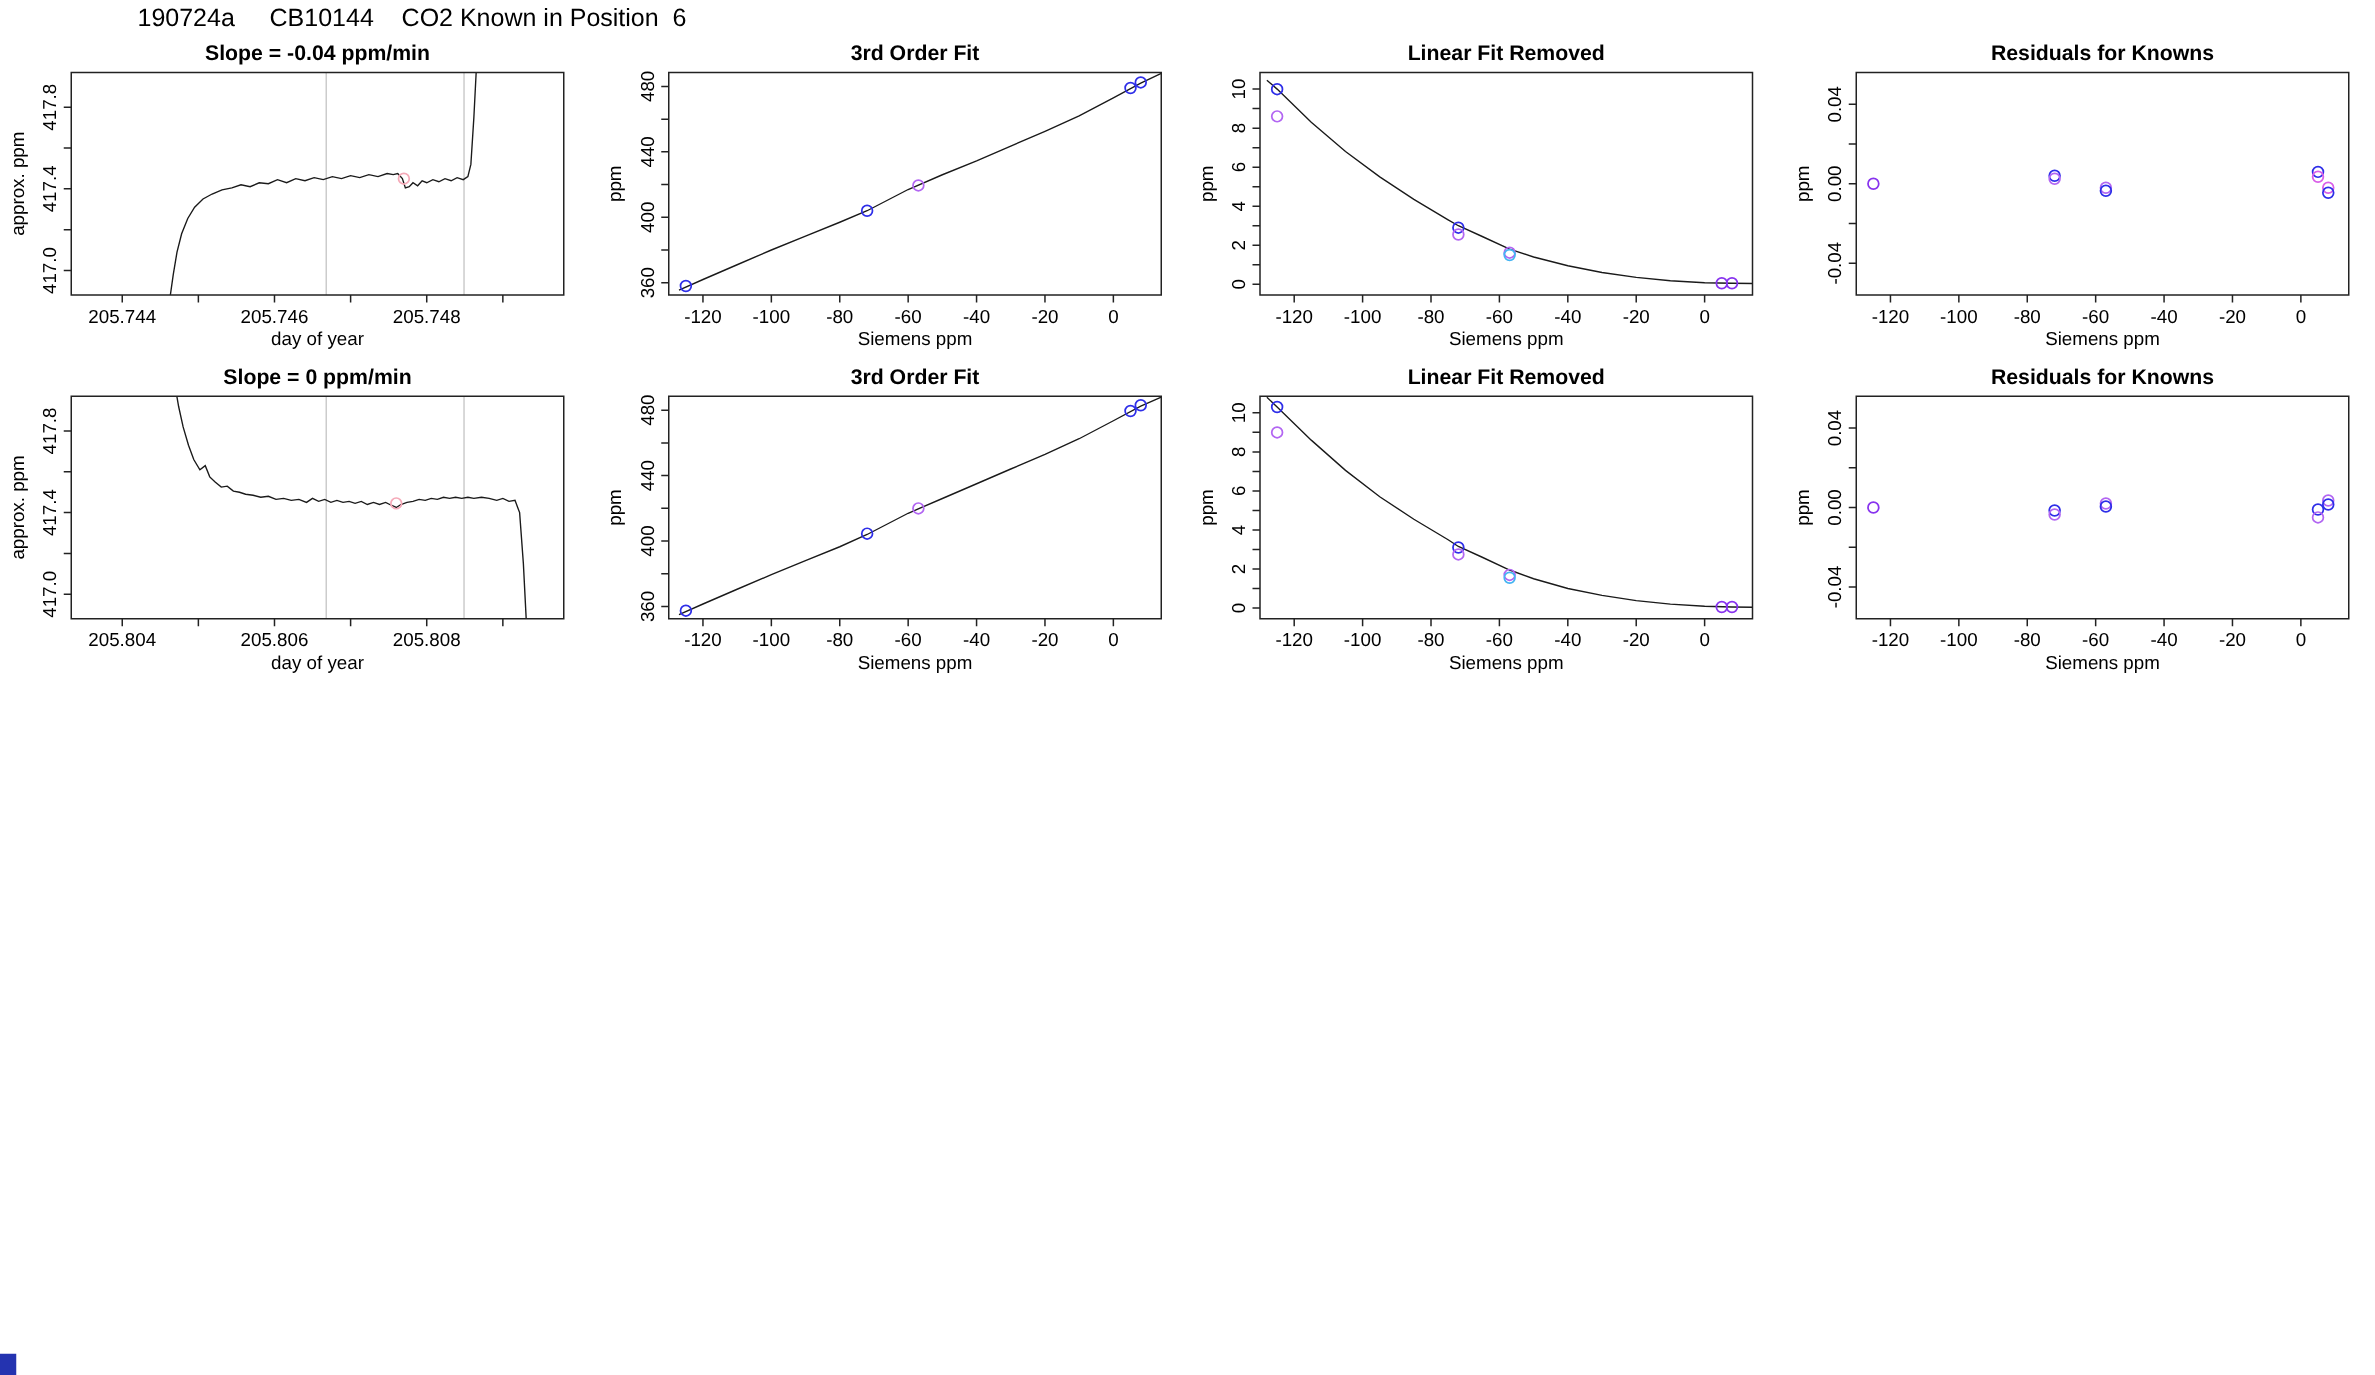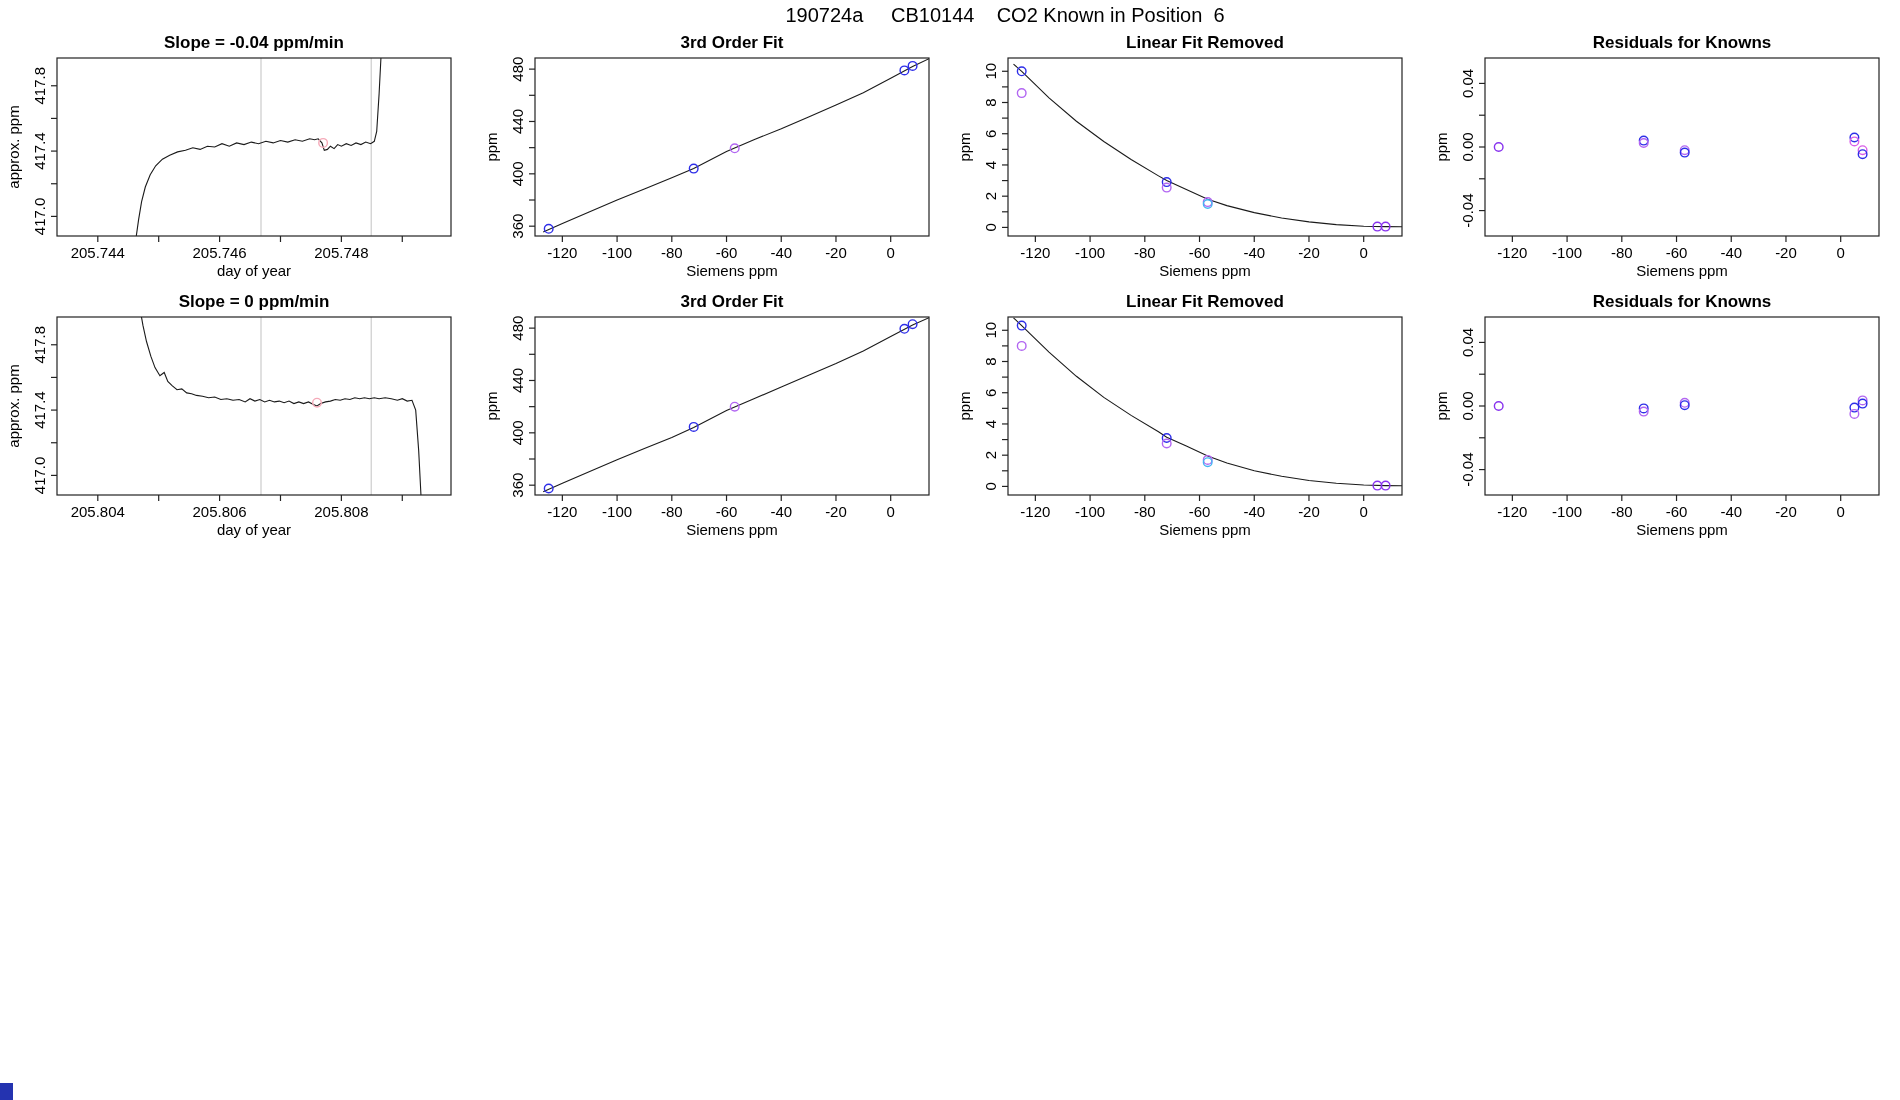--- a/index.html
+++ b/index.html
@@ -1,19 +1,19 @@
 <!DOCTYPE html>
 <html><head>
 <meta charset="utf-8">
 <style>
   html,body{margin:0;padding:0;background:#fff;}
   #app{position:relative;width:1900px;height:1100px;background:#ffffff;overflow:hidden;
        font-family:"Liberation Sans",sans-serif;}
   .main-title{position:absolute;top:4px;left:0;width:1900px;padding-left:110px;box-sizing:border-box;
-       text-align:center;font-size:20px;color:#000;white-space:pre;}
+       font-size:20px;color:#000;white-space:pre;}
   .plot-grid{position:absolute;left:0;top:0;width:1900px;height:600px;}
   .plot-grid svg{position:absolute;}
   .tk{font-size:15px;fill:#000;font-family:"Liberation Sans",sans-serif;}
   .ttl{font-size:17px;font-weight:bold;fill:#000;font-family:"Liberation Sans",sans-serif;}
   .lab{font-size:15px;fill:#000;font-family:"Liberation Sans",sans-serif;}
   .corner-frag{position:absolute;left:0px;top:1083px;width:13px;height:17px;}
 </style>
 </head>
 <body>
 

